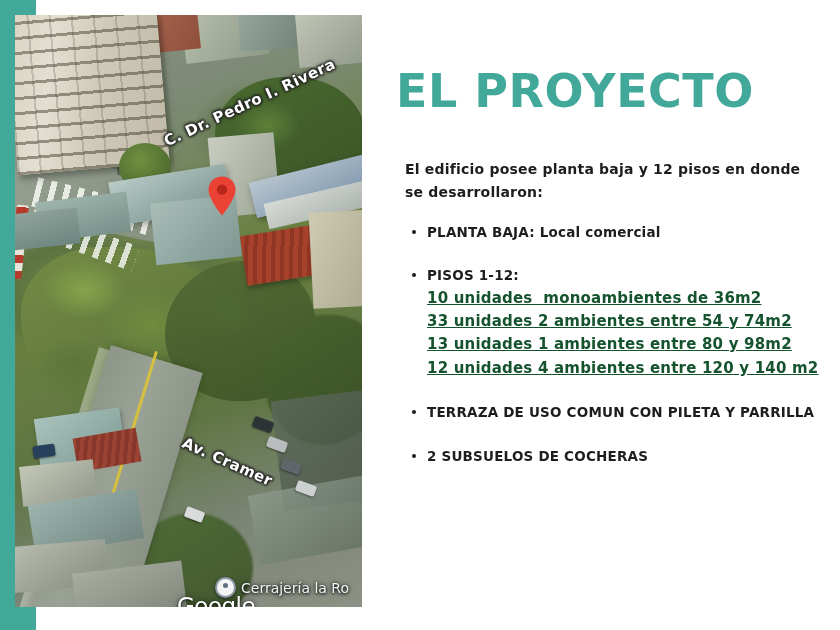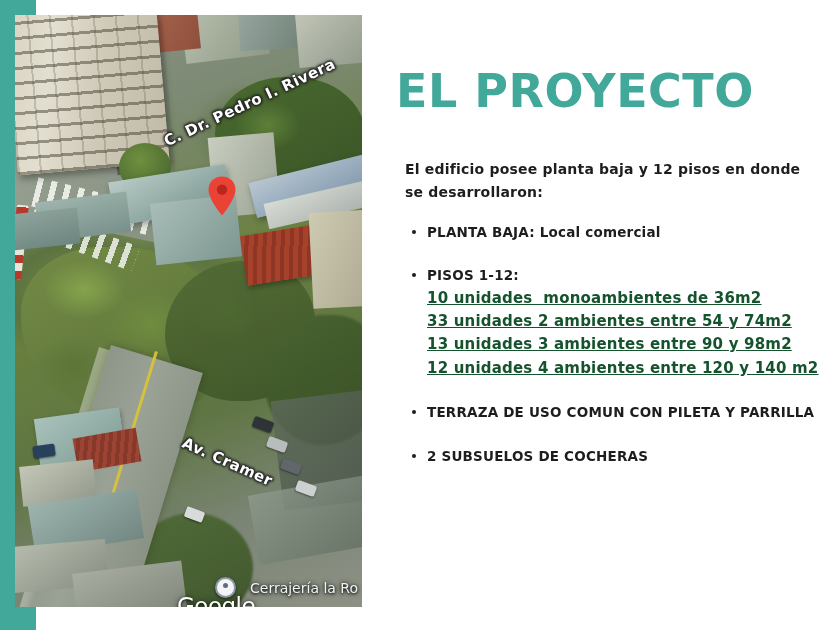--- a/index.html
+++ b/index.html
@@ -333,21 +333,21 @@
     transform-origin: left center;
   }
 
   
   .poi {
     position: absolute;
     left: 200px;
     top: 562px;
     display: flex;
     align-items: center;
-    gap: 14px;
+    gap: 5px;
     white-space: nowrap;
   }
   .poi-dot {
     width: 17px;
     height: 17px;
     border-radius: 50%;
     background: #f2f4f6;
     border: 2px solid #8d9aa6;
     box-shadow: 0 1px 3px rgba(0,0,0,0.6);
     flex: 0 0 auto;
@@ -548,21 +548,21 @@
 
     <li>
       <span>PLANTA BAJA: Local comercial</span>
     </li>
 
     <li>
       <span>PISOS 1-12:</span>
       <ul class="sublist">
         <li>10 unidades  monoambientes de 36m2</li>
         <li>33 unidades 2 ambientes entre 54 y 74m2</li>
-        <li>13 unidades 3 ambientes entre 90 y 98m2</li>
+        <li>13 unidades 1 ambientes entre 80 y 98m2</li>
         <li>12 unidades 4 ambientes entre 120 y 140 m2</li>
       </ul>
     </li>
 
     <li>
       <span>TERRAZA DE USO COMUN CON PILETA Y PARRILLA</span>
     </li>
 
     <li>
       <span>2 SUBSUELOS DE COCHERAS</span>

